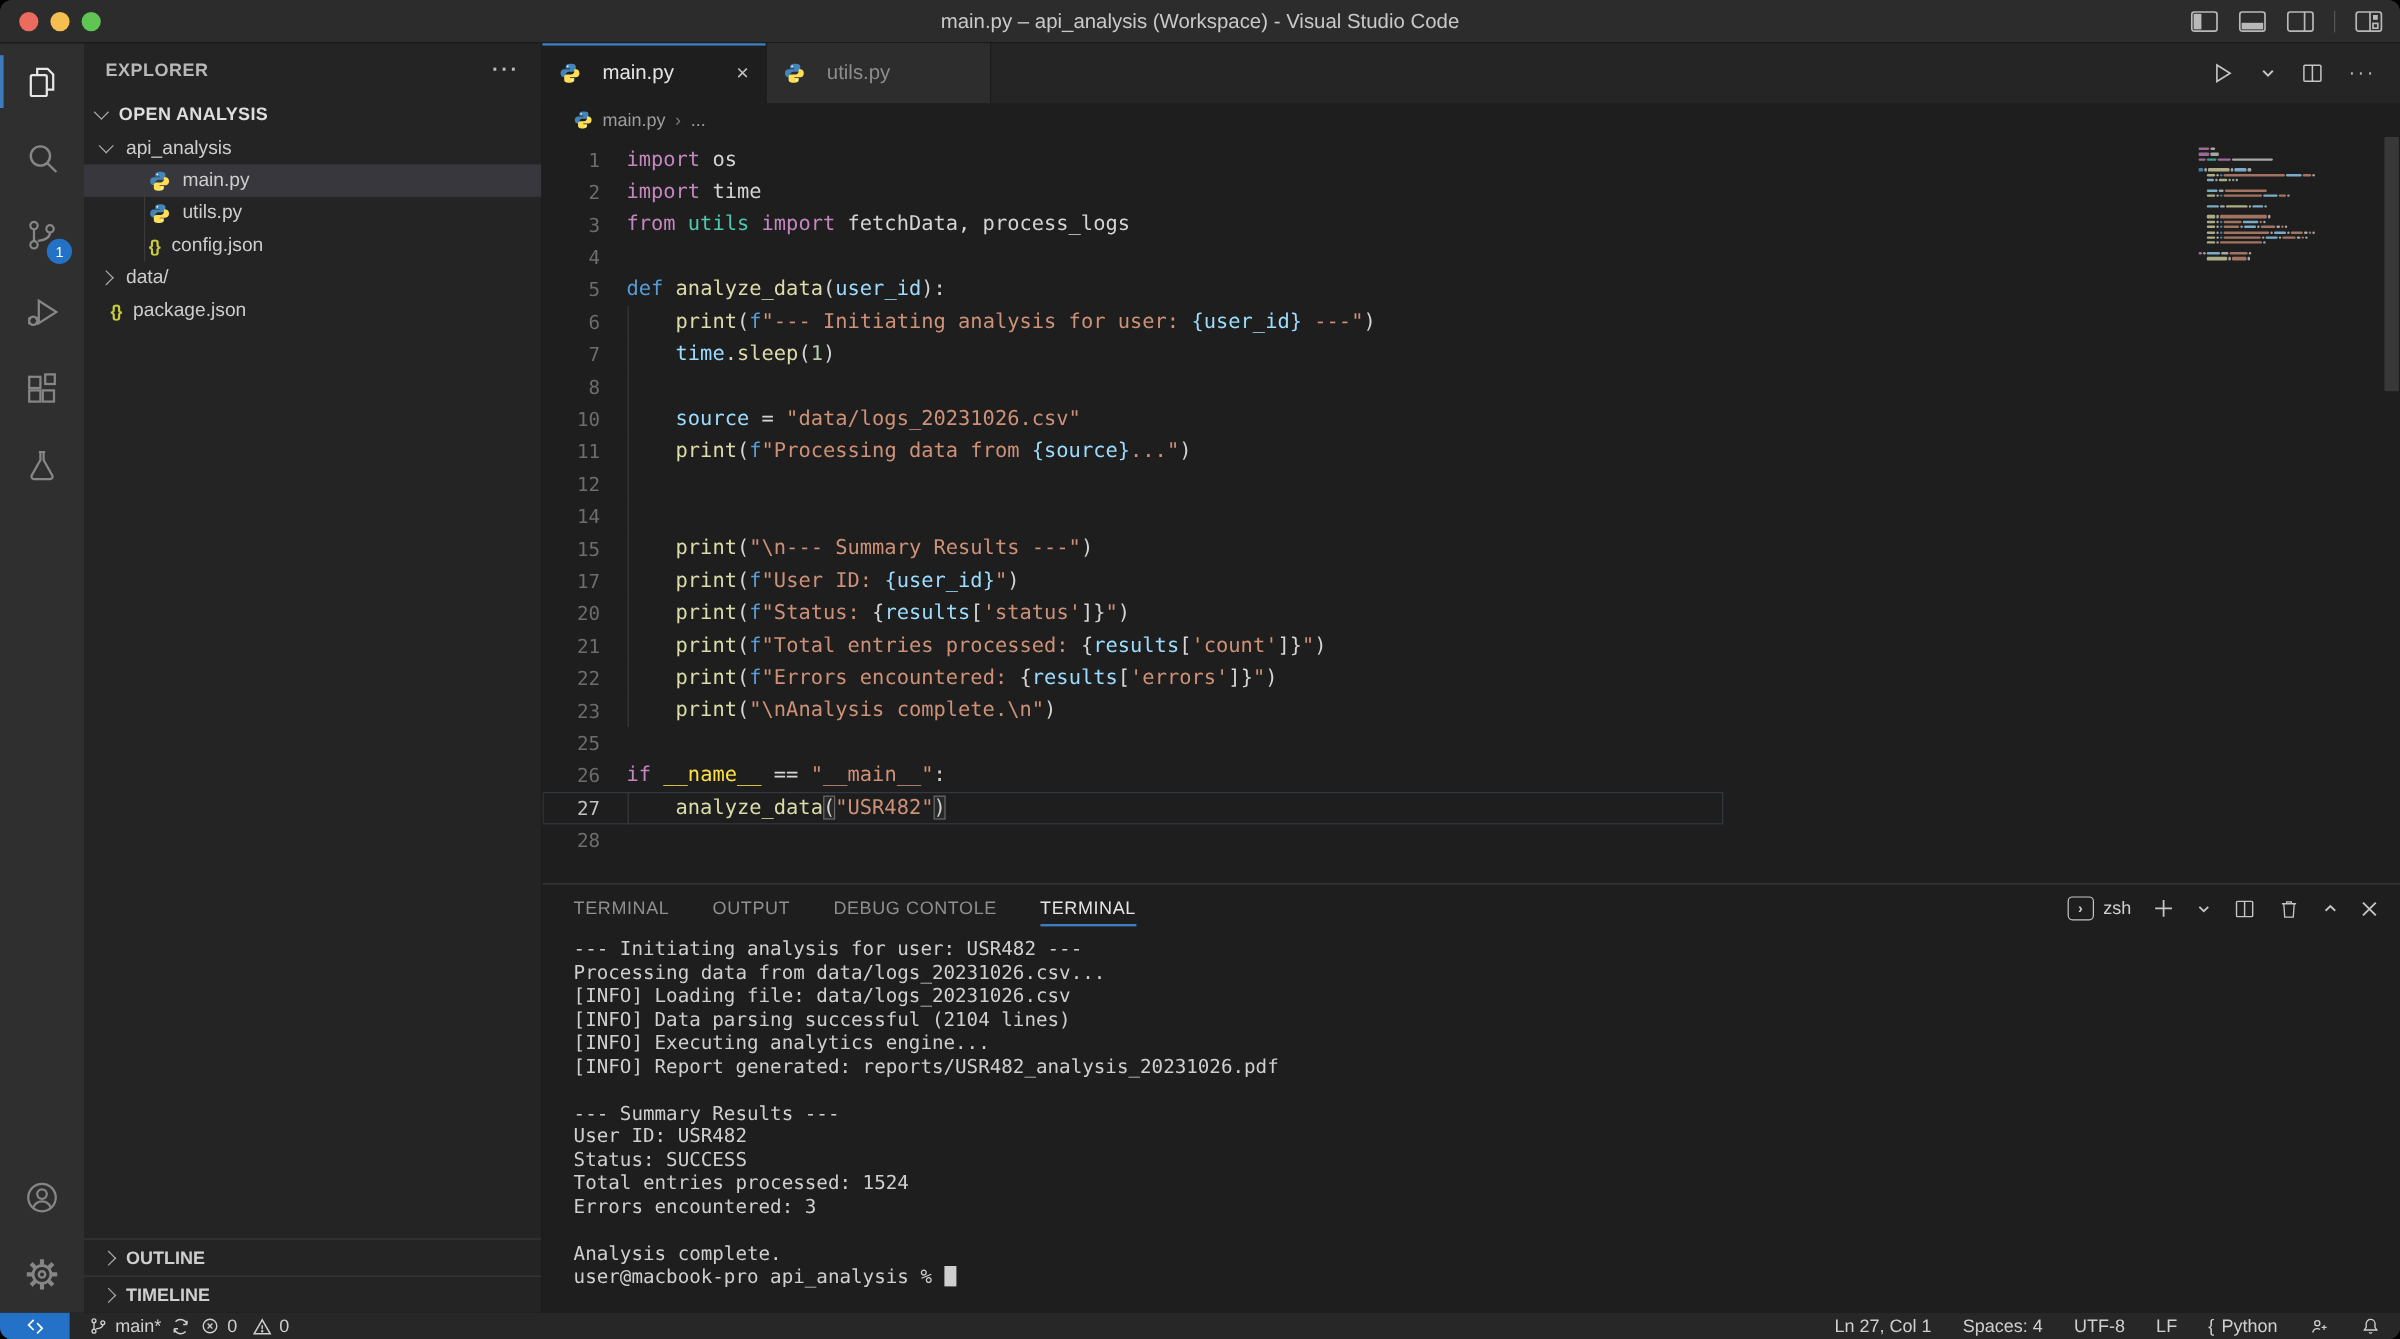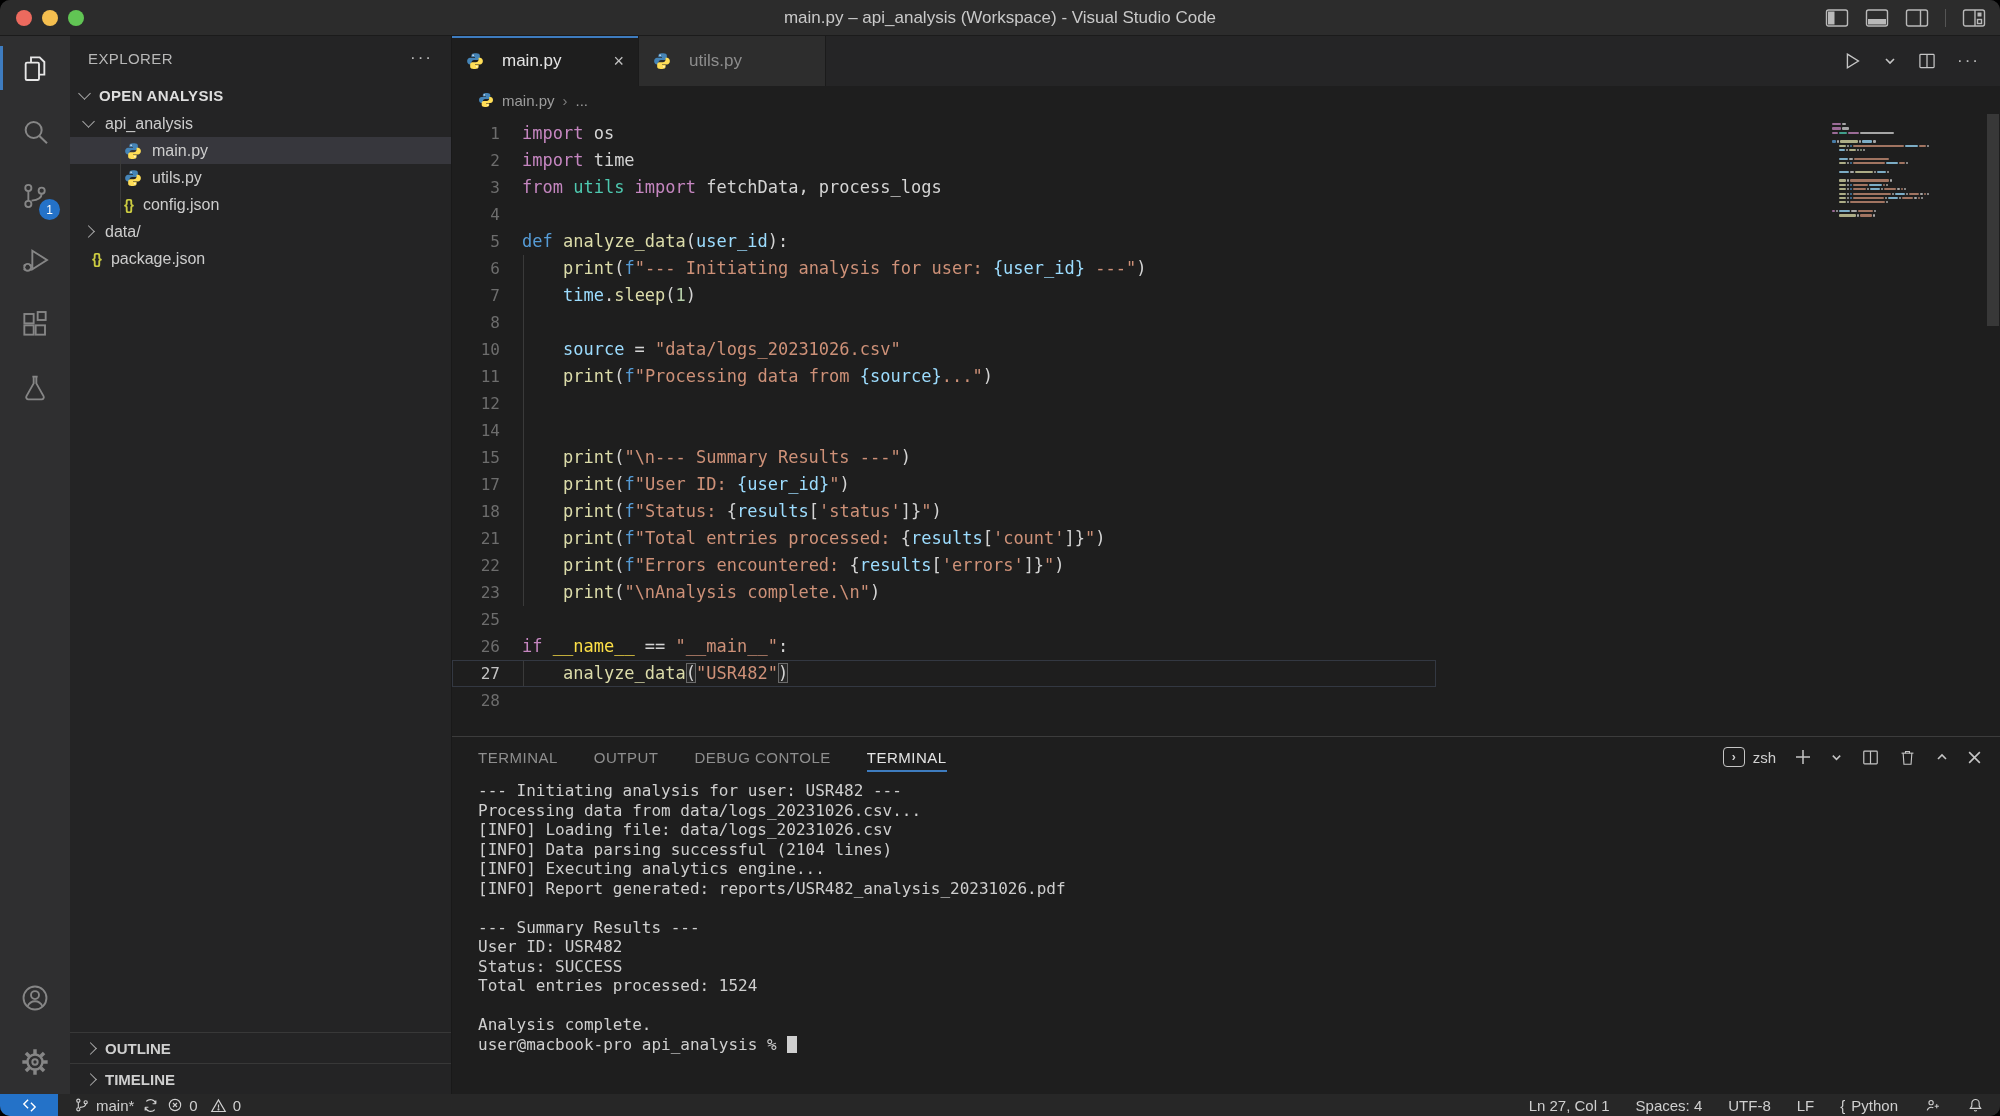--- a/index.html
+++ b/index.html
@@ -21,21 +21,21 @@
   .activitybar { flex:0 0 70px; background:#2f2f30; display:flex; flex-direction:column; align-items:center; }
   .ab-group-top { display:flex; flex-direction:column; }
   .ab-group-bottom { margin-top:auto; display:flex; flex-direction:column; }
   .ab-item { width:70px; height:64px; display:flex; align-items:center; justify-content:center; color:#868686; position:relative; cursor:pointer; }
   .ab-item.active { color:#e7e7e7; }
   .ab-item.active::before { content:""; position:absolute; left:0; top:10px; bottom:10px; width:3px; background:var(--accent); }
   .ab-badge { position:absolute; right:10px; bottom:8px; min-width:21px; height:21px; border-radius:11px; background:var(--badge); color:#fff; font-size:12px; display:flex; align-items:center; justify-content:center; }
 
   
   .sidebar { flex:0 0 382px; background:#242425; display:flex; flex-direction:column; font-size:16px; border-right:1px solid #191919; }
-  .sidebar-header { flex:0 0 44px; display:flex; align-items:center; padding:0 18px; color:#b8b8b8; font-size:15px; letter-spacing:.4px; }
+  .sidebar-header { flex:0 0 44px; display:flex; align-items:center; padding:0 18px; color:#b8b8b8; font-size:15px; letter-spacing:.4px;font-weight:bold; }
   .ellipsis { margin-left:auto; letter-spacing:2px; color:#bbb; font-size:17px; cursor:pointer; }
   .section-header { height:30px; display:flex; align-items:center; padding-left:10px; font-weight:bold; color:#dedede; font-size:15px; letter-spacing:.3px; cursor:pointer; }
   .tree { display:flex; flex-direction:column; }
   .tree-item { height:27px; display:flex; align-items:center; color:#cdcdcd; position:relative; cursor:pointer; }
   .tree-item.selected { background:#37373d; }
   .tree-item.child::before { content:""; position:absolute; left:50px; top:0; bottom:0; border-left:1px solid #3a3a3a; }
   .tree-label { margin-left:2px; }
   .json-ico { color:var(--json); font-size:14px; font-weight:bold; margin-right:8px; letter-spacing:-1px; }
   .py-ico { width:18px; height:18px; margin-right:8px; flex:0 0 auto; }
   .chev { width:9px; height:9px; display:inline-block; border-right:1.7px solid #aaa; border-bottom:1.7px solid #aaa; margin-right:10px; flex:0 0 auto; }
@@ -399,21 +399,21 @@
               <div class="ln">15</div>
               <span class="guide"></span>
               <div class="ct"><span>    </span><span style="color: rgb(220, 220, 170);">print</span><span style="color: rgb(212, 212, 212);">(</span><span style="color: rgb(206, 145, 120);">"\n--- Summary Results ---"</span><span style="color: rgb(212, 212, 212);">)</span></div>
             </div>
             <div class="code-line">
               <div class="ln">17</div>
               <span class="guide"></span>
               <div class="ct"><span>    </span><span style="color: rgb(220, 220, 170);">print</span><span style="color: rgb(212, 212, 212);">(</span><span style="color: rgb(86, 156, 214);">f</span><span style="color: rgb(206, 145, 120);">"User ID: </span><span style="color: rgb(156, 220, 254);">{user_id}</span><span style="color: rgb(206, 145, 120);">"</span><span style="color: rgb(212, 212, 212);">)</span></div>
             </div>
             <div class="code-line">
-              <div class="ln">18</div>
+              <div class="ln">20</div>
               <span class="guide"></span>
               <div class="ct"><span>    </span><span style="color: rgb(220, 220, 170);">print</span><span style="color: rgb(212, 212, 212);">(</span><span style="color: rgb(86, 156, 214);">f</span><span style="color: rgb(206, 145, 120);">"Status: </span><span style="color: rgb(212, 212, 212);">{</span><span style="color: rgb(156, 220, 254);">results</span><span style="color: rgb(212, 212, 212);">[</span><span style="color: rgb(206, 145, 120);">'status'</span><span style="color: rgb(212, 212, 212);">]}</span><span style="color: rgb(206, 145, 120);">"</span><span style="color: rgb(212, 212, 212);">)</span></div>
             </div>
             <div class="code-line">
               <div class="ln">21</div>
               <span class="guide"></span>
               <div class="ct"><span>    </span><span style="color: rgb(220, 220, 170);">print</span><span style="color: rgb(212, 212, 212);">(</span><span style="color: rgb(86, 156, 214);">f</span><span style="color: rgb(206, 145, 120);">"Total entries processed: </span><span style="color: rgb(212, 212, 212);">{</span><span style="color: rgb(156, 220, 254);">results</span><span style="color: rgb(212, 212, 212);">[</span><span style="color: rgb(206, 145, 120);">'count'</span><span style="color: rgb(212, 212, 212);">]}</span><span style="color: rgb(206, 145, 120);">"</span><span style="color: rgb(212, 212, 212);">)</span></div>
             </div>
             <div class="code-line">
               <div class="ln">22</div>
@@ -524,20 +524,21 @@
             <div class="t-line">Processing data from data/logs_20231026.csv...</div>
             <div class="t-line">[INFO] Loading file: data/logs_20231026.csv</div>
             <div class="t-line">[INFO] Data parsing successful (2104 lines)</div>
             <div class="t-line">[INFO] Executing analytics engine...</div>
             <div class="t-line">[INFO] Report generated: reports/USR482_analysis_20231026.pdf</div>
             <div class="t-line">&nbsp;</div>
             <div class="t-line">--- Summary Results ---</div>
             <div class="t-line">User ID: USR482</div>
             <div class="t-line">Status: SUCCESS</div>
             <div class="t-line">Total entries processed: 1524</div>
+            <div class="t-line">Errors encountered: 3</div>
             <div class="t-line">&nbsp;</div>
             <div class="t-line">Analysis complete.</div>
             <div class="t-line">user@macbook-pro api_analysis % <span class="cursor"></span></div>
           </div>
       </div>
     </div>
   </div>
 
   <div class="statusbar">
     <div class="sb-remote">

